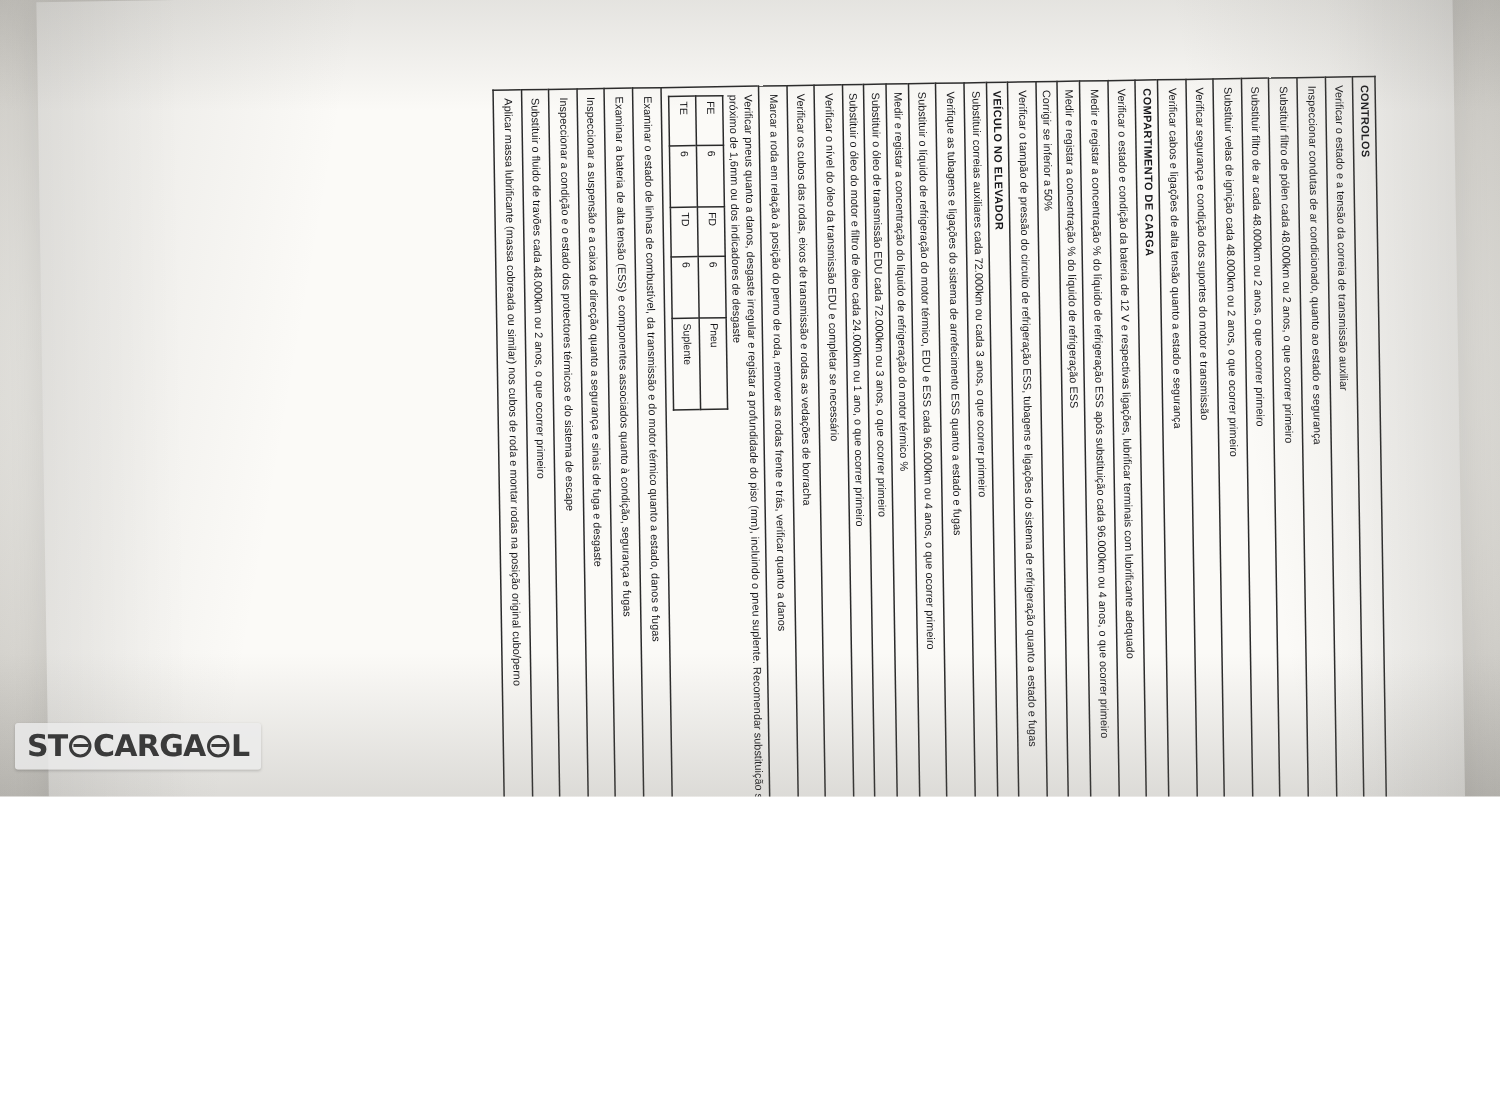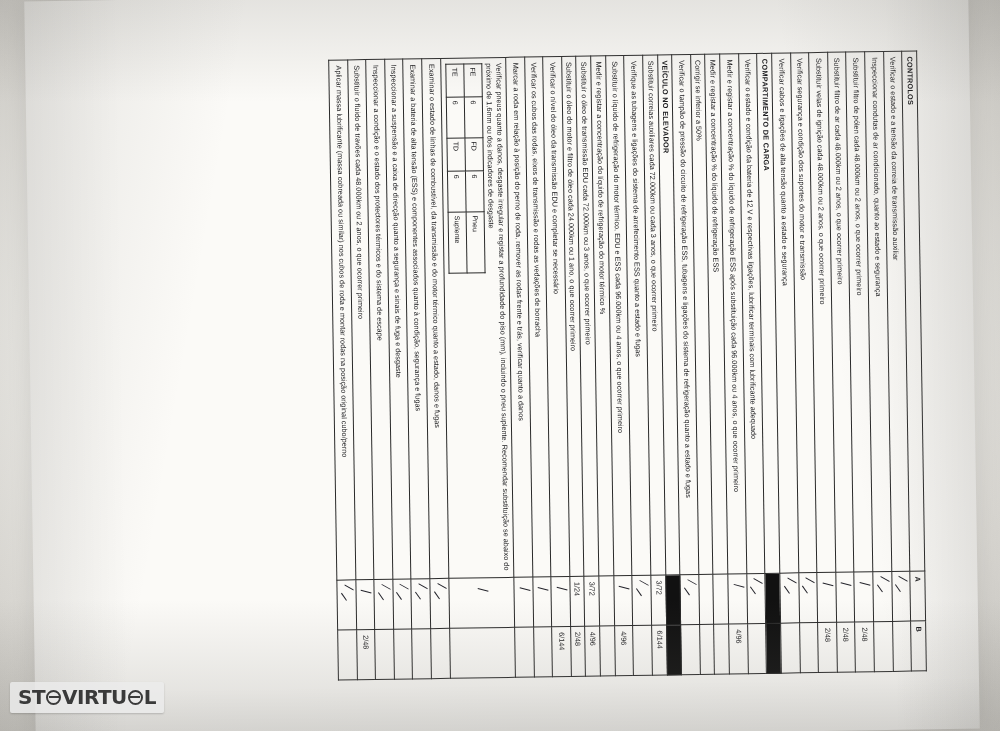--- a/index.html
+++ b/index.html
@@ -10,21 +10,21 @@
   body {
     width: 1000px;
     height: 731px;
     overflow: hidden;
     font-family: "Liberation Sans", sans-serif;
   }
 
   #page {
     position: relative;
     width: 1000px;
-    height: 731px;
+    height: 531px;
     background: #d8d6d2;
     overflow: hidden;
   }
 
   
   .bg-shade {
     position: absolute;
     inset: 0;
     background:
       radial-gradient(ellipse 90% 70% at 45% 45%, #fdfdfb 0%, #f2f1ed 45%, #e2e0db 72%, #cdcbc6 100%);
@@ -418,19 +418,19 @@
     </div>
   </div>
 
   <div class="bg-vig"></div>
 
   <div id="watermark">
     <span class="wm-text">ST</span>
     <span class="wm-ring">
         <span class="bar"></span>
       </span>
-    <span class="wm-text">VIRTU</span>
+    <span class="wm-text">CARGA</span>
     <span class="wm-ring">
         <span class="bar"></span>
       </span>
     <span class="wm-text">L</span>
   </div>
 </div>
 
 </body></html>

